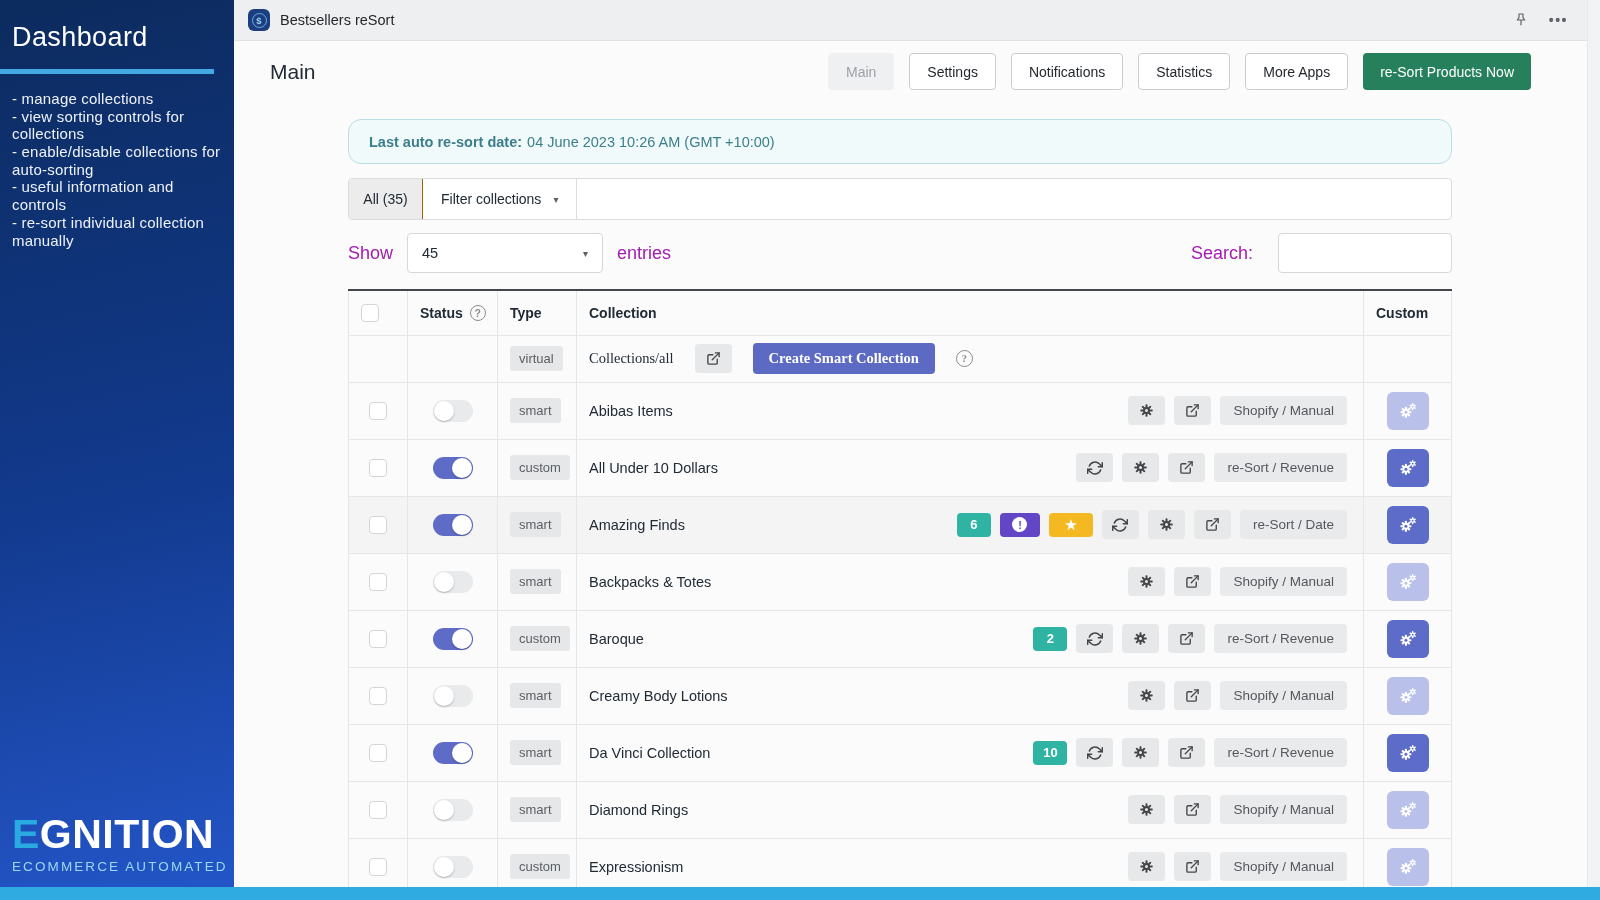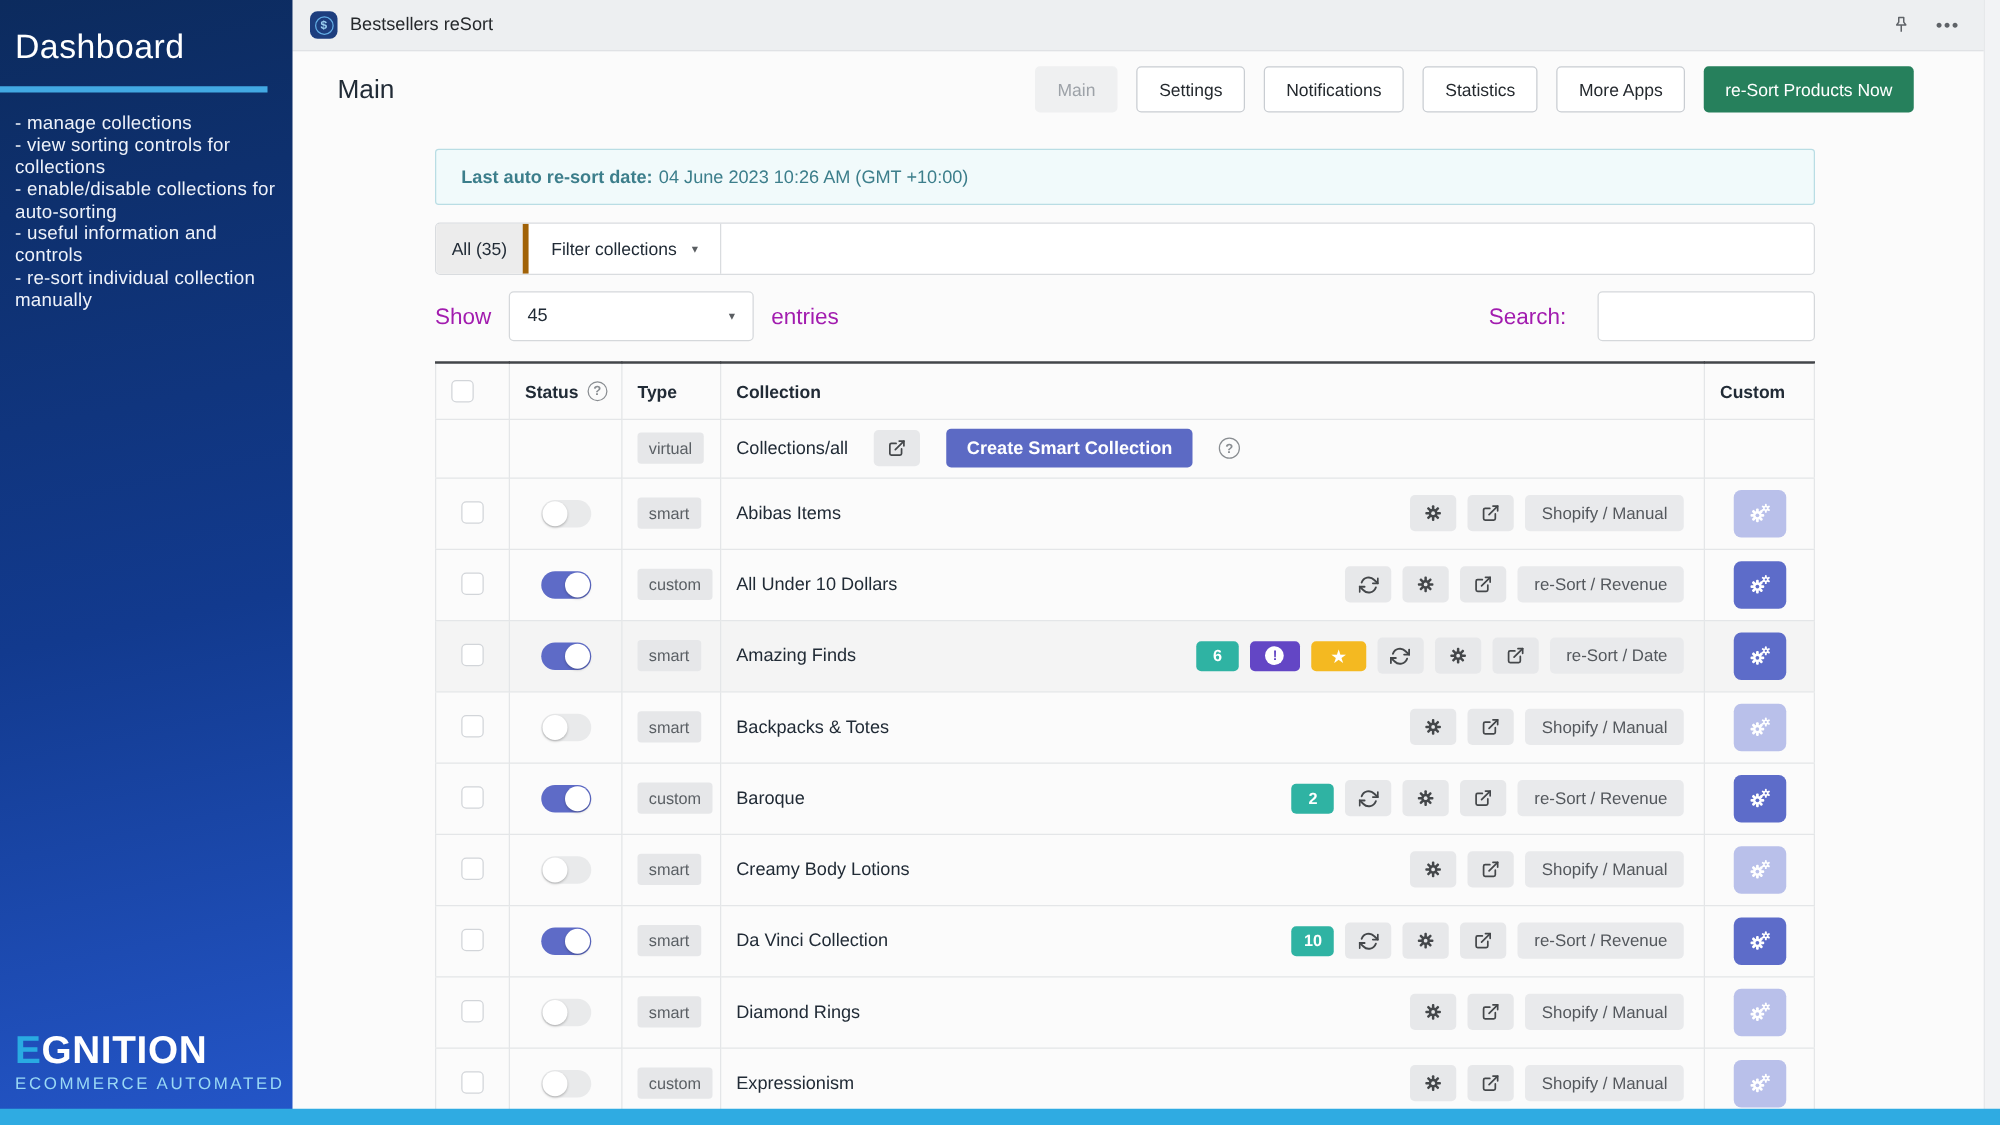--- a/index.html
+++ b/index.html
@@ -13,21 +13,21 @@
   
   .sidebar {
     position:absolute; left:0; top:0; width:234px; height:900px;
     background:linear-gradient(168deg,#0c2b5e 0%,#123a8e 55%,#2456c9 100%);
     color:#fff; padding:16px 10px 0 12px; z-index:4;
   }
   .side-title { font-size:27px; font-weight:500; letter-spacing:.4px; margin:6px 0 16px 0; }
   .side-underline { height:5px; background:#42a9e3; margin:0 10px 16px -12px; }
   .side-item { font-size:15px; line-height:1.18; color:#eef2fa; letter-spacing:.2px; }
   .side-logo { position:absolute; left:12px; bottom:26px; }
-  .logo-main { font-size:31px; font-weight:800; letter-spacing:.5px; color:#fff; line-height:1; }
+  .logo-main { font-size:41px; font-weight:800; letter-spacing:.5px; color:#fff; line-height:1; }
   .logo-accent { color:#29abe2; }
   .logo-tagline { font-size:13.5px; color:#9ad9f5; letter-spacing:2.1px; margin-top:4px; font-weight:400; }
   
   .topbar {
     position:absolute; left:234px; top:0; width:1366px; height:41px;
     background:#edeff1; border-bottom:1px solid #e0e2e5;
     display:flex; align-items:center; padding:0 14px;
   }
   .app-icon { width:22px; height:22px; border-radius:6px; background:#1d3e7e;
     display:flex; align-items:center; justify-content:center; margin-right:10px; flex:none; }
@@ -40,26 +40,26 @@
   .content { position:absolute; left:234px; top:42px; width:1366px; height:706px; }
   .page-head { display:flex; align-items:center; margin:11px 69px 0 36px; }
   .page-title { font-size:21px; font-weight:400; color:#212b36; margin:0; }
   .nav-group { margin-left:auto; display:flex; gap:15px; }
   .nav-btn { height:37px; padding:0 17px; font-size:14px; border:1px solid #c9cdd2;
     background:#fff; border-radius:4px; color:#24292e; font-family:inherit; cursor:pointer; }
   .nav-btn.disabled { background:#eff0f1; border-color:#eff0f1; color:#9da2a8; }
   .primary-btn { height:37px; margin-left:15px; padding:0 17px; font-size:14px; font-weight:500;
     background:#26805c; color:#fff; border:none; border-radius:4px; font-family:inherit; cursor:pointer; }
   .banner { margin:29px 148px 0 114px; height:45px; background:#f1fafb; border:1px solid #b9dde4;
-    border-radius:3px; display:flex; align-items:center; padding:0 20px; font-size:14.5px; color:#3c7e8b; }
+    border-radius:13px; display:flex; align-items:center; padding:0 20px; font-size:14.5px; color:#3c7e8b; }
   .banner b { font-weight:700; margin-right:5px; }
   
   .filter-bar { margin:14px 148px 0 114px; height:42px; border:1px solid #d9dcdf; border-radius:4px;
     background:#fff; display:flex; }
-  .filter-tab-all { width:74px; background:#ececec; border-right:5px solid #a16207;
+  .filter-tab-all { width:74px; background:#ececec; border-right:1px solid #a16207;
     display:flex; align-items:center; justify-content:center; font-size:14px; border-radius:3px 0 0 3px; cursor:pointer; }
   .filter-dropdown { padding:0 18px; border-right:1px solid #d9dcdf; display:flex; align-items:center;
     gap:12px; font-size:14px; cursor:pointer; }
   .chev { font-size:10px; color:#5a5e62; }
   
   .controls-row { margin:13px 148px 0 114px; display:flex; align-items:center; }
   .ctrl-label { font-size:18px; color:#a21caf; }
   .select-box { width:196px; height:40px; border:1px solid #d5d8db; border-radius:4px; background:#fff;
     display:flex; align-items:center; justify-content:space-between; padding:0 14px; margin:0 14px;
     font-size:14.5px; cursor:pointer; }
@@ -89,21 +89,21 @@
     vertical-align:middle; cursor:pointer; }
   .toggle.off { background:#e9eaeb; }
   .toggle.on { background:#5e6bc7; }
   .knob { position:absolute; top:1px; width:20px; height:20px; border-radius:50%; background:#fff;
     box-shadow:0 1px 2px rgba(0,0,0,.25); }
   .toggle.off .knob { left:1px; }
   .toggle.on .knob { left:19px; }
   .type-badge { display:inline-block; background:#e6e7e9; border-radius:3px; padding:5px 9px;
     font-size:13px; color:#5a5f64; }
   .coll-wrap { display:flex; align-items:center; }
-  .coll-wrap.left { gap:21px; }
+  .coll-wrap.left { gap:21px;font-family:Liberation Serif, serif; }
   .coll-name { font-size:14.5px; color:#212b36; }
   .coll-actions { margin-left:auto; display:flex; align-items:center; gap:9px; }
   .icon-btn { width:37px; height:29px; background:#e7e8ea; border:none; border-radius:4px;
     display:flex; align-items:center; justify-content:center; cursor:pointer; padding:0; }
   .badge { min-width:34px; height:24px; border-radius:4px; display:flex; align-items:center;
     justify-content:center; color:#fff; font-size:13px; font-weight:700; padding:0 6px; }
   .badge.teal { background:#2fb3a3; }
   .badge.purple { background:#6346c5; min-width:40px; }
   .badge.yellow { background:#f4b921; min-width:44px; font-size:15px; }
   .excl-circle { width:15px; height:15px; background:#fff; border-radius:50%; color:#6346c5;

